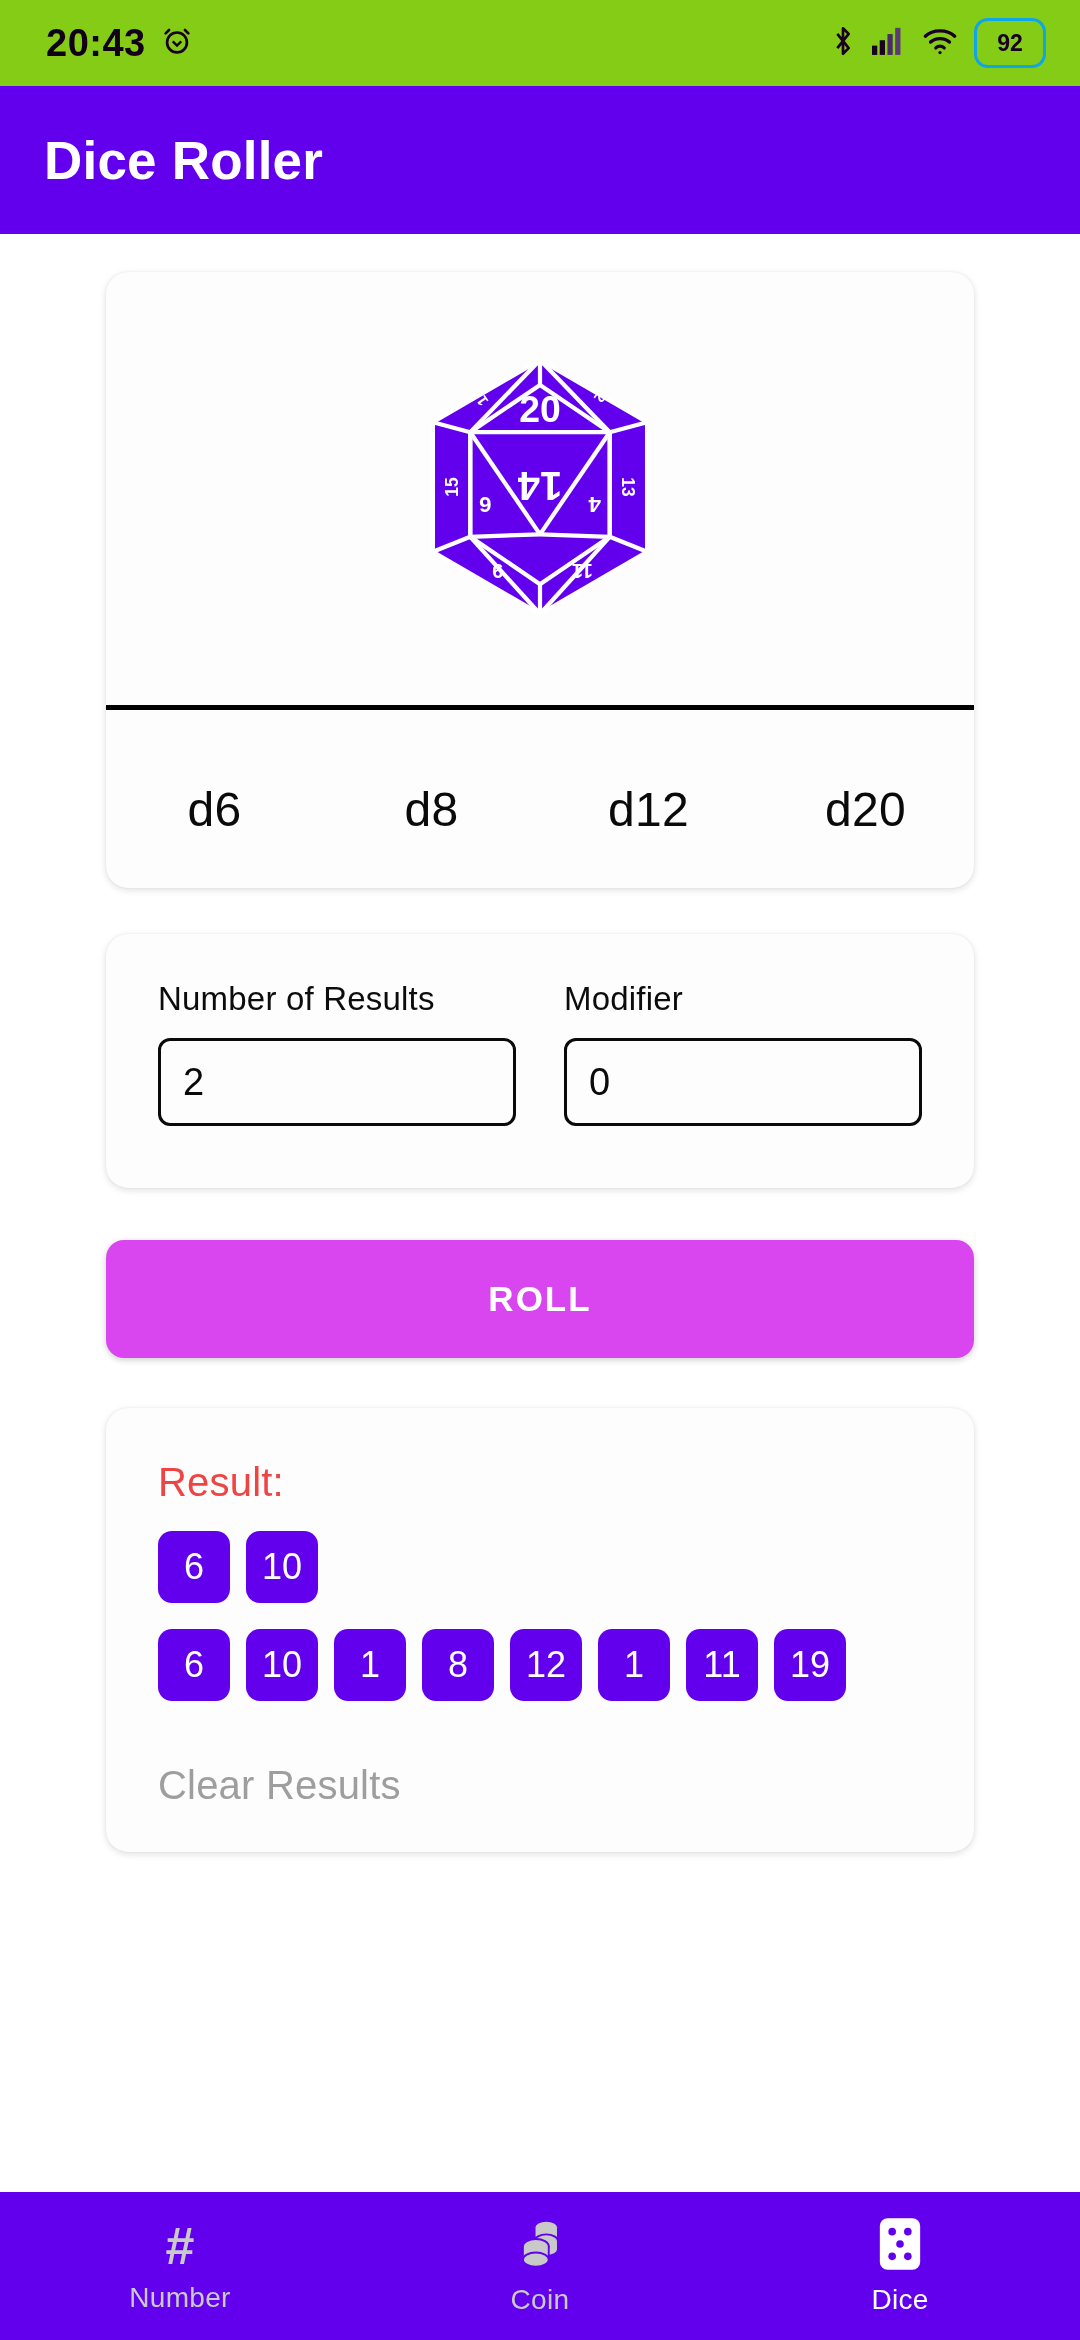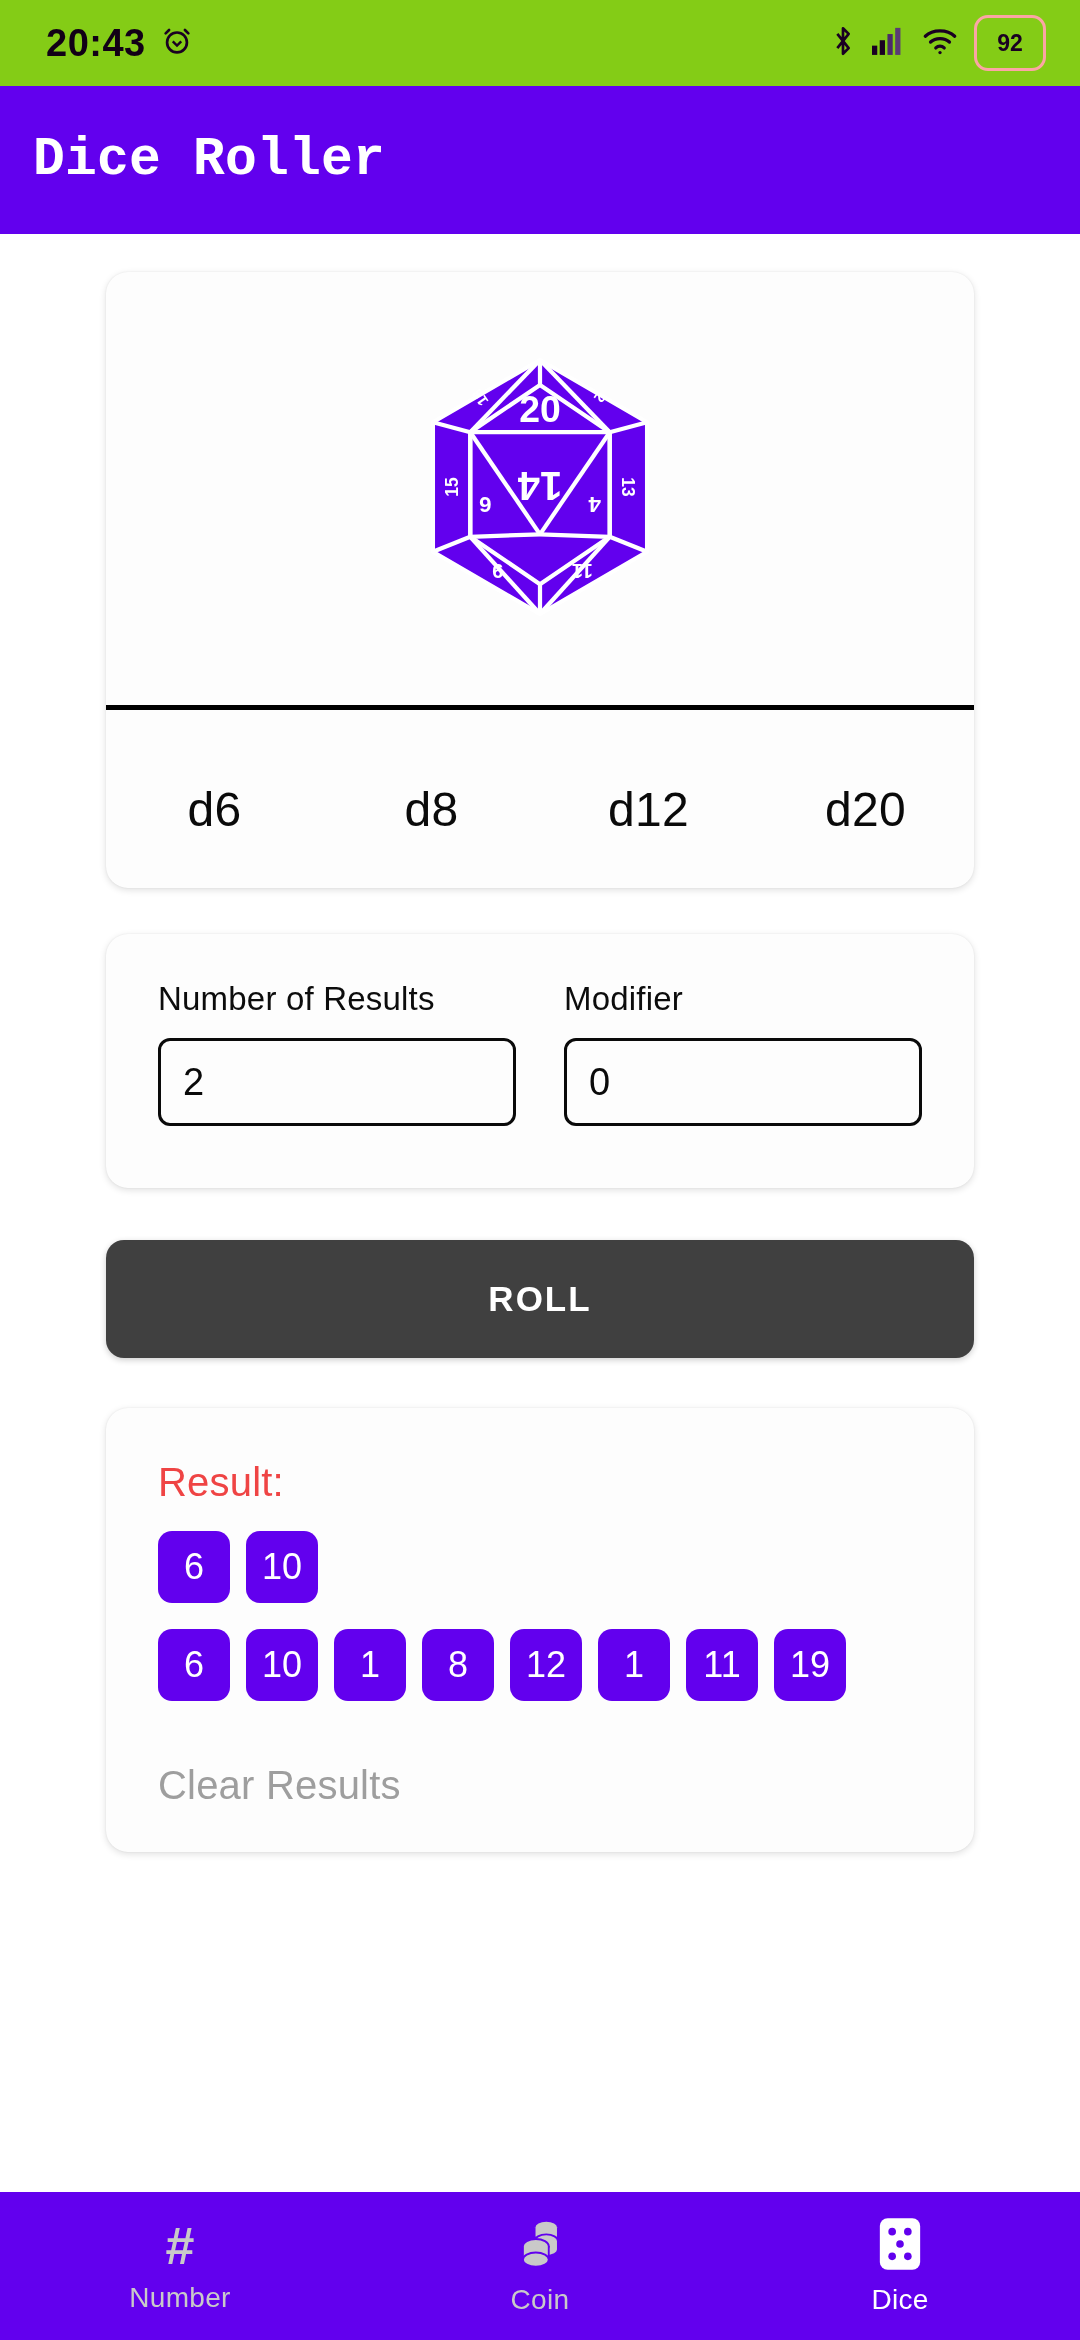--- a/index.html
+++ b/index.html
@@ -40,41 +40,40 @@
     line-height: 1;
   }
   .sb-right { display: flex; align-items: center; gap: 16px; }
   .sb-icon { display: block; }
 
   .battery {
     display: flex;
     align-items: center;
     justify-content: center;
     width: 72px;
-    height: 56px;
-    border: 3px solid #fca5a5;
+    height: 50px;
+    border: 3px solid #0ea5e9;
     border-radius: 14px;
     position: relative;
   }
   .battery-text {
     font-size: 23px;
     font-weight: bold;
     color: #1a0022;
     line-height: 1;
   }
 
   
   .appbar {
     height: 148px;
     background: #6200EE;
     display: flex;
     align-items: center;
-    padding: 0 33px;
+    padding: 0 44px;
     flex: 0 0 auto;
-    font-family: Liberation Mono, monospace;
   }
   .appbar-title {
     color: #ffffff;
     font-size: 53px;
     font-weight: bold;
     letter-spacing: 0.2px;
   }
 
   
   .content {
@@ -146,21 +145,21 @@
   .field-value {
     font-size: 38px;
     color: #0a0a0a;
     line-height: 1;
   }
 
   
   .roll-btn {
     margin-top: 52px;
     height: 118px;
-    background: #404040;
+    background: #d946ef;
     border-radius: 18px;
     display: flex;
     align-items: center;
     justify-content: center;
     cursor: pointer;
     box-shadow: 0 2px 6px rgba(0,0,0,0.2);
   }
   .roll-label {
     color: #ffffff;
     font-size: 35px;

